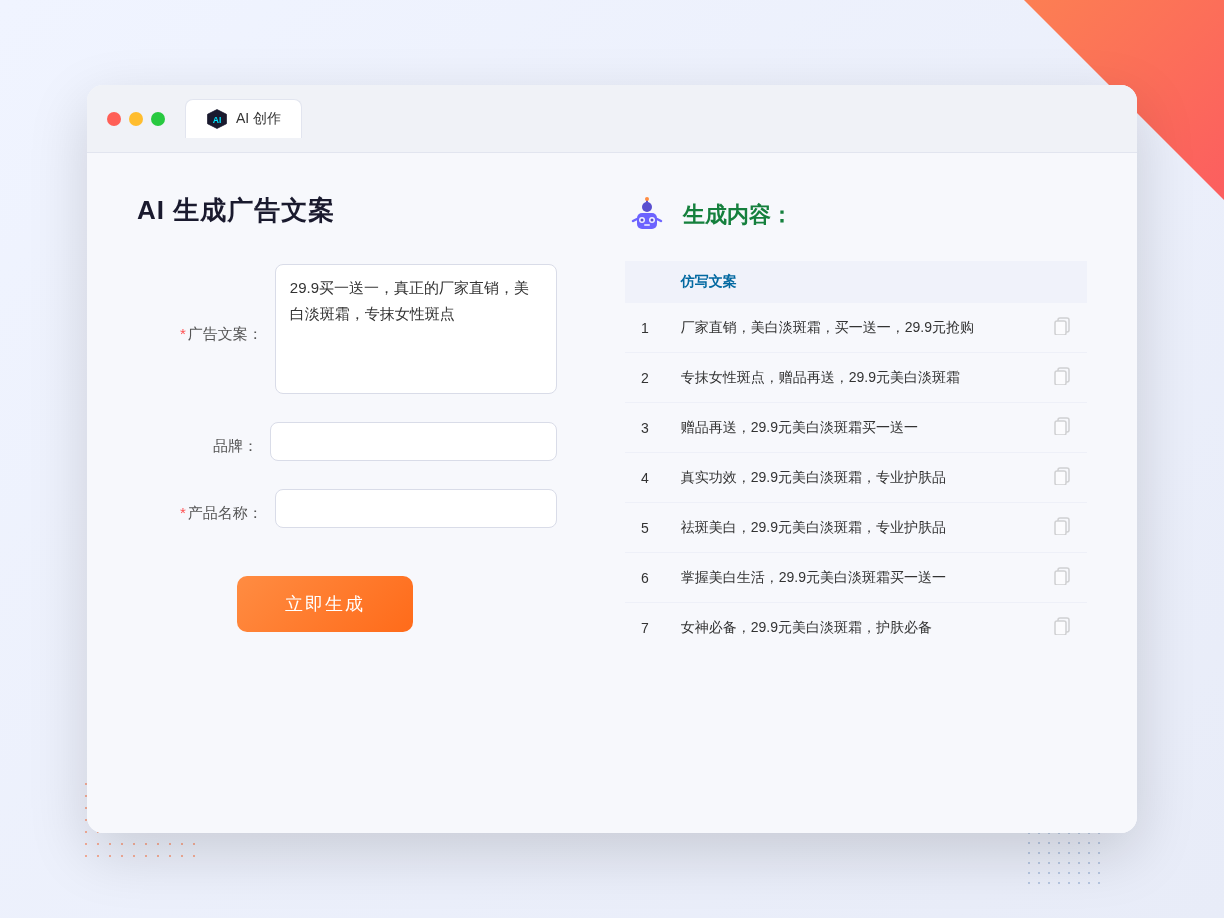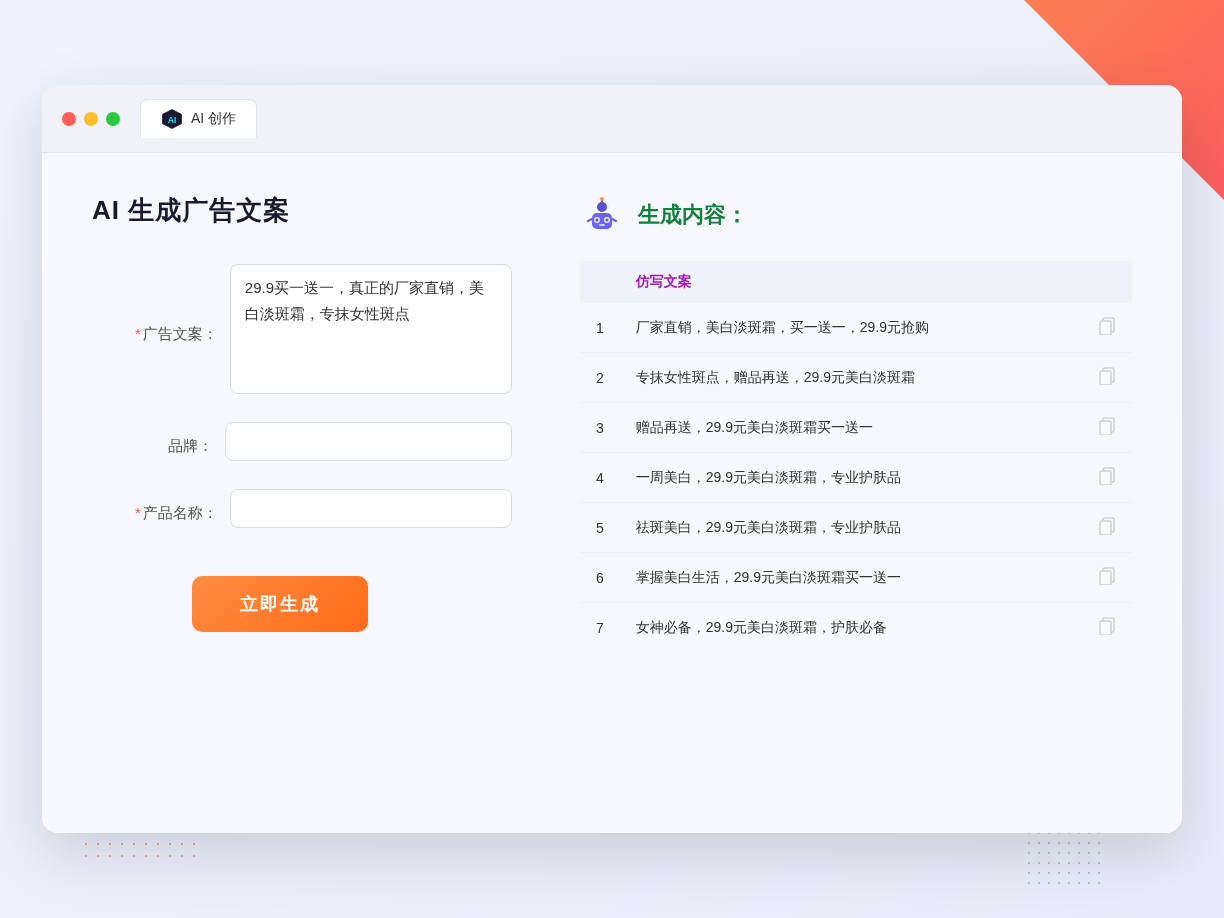--- a/index.html
+++ b/index.html
@@ -44,21 +44,21 @@
       right: 120px;
       width: 80px;
       height: 60px;
       background-image: radial-gradient(circle, #6c8ebf 1.5px, transparent 1.5px);
       background-size: 10px 10px;
       opacity: 0.4;
     }
 
     
     .browser-window {
-      width: 1140px;
+      width: 1050px;
       background: #f7f8fc;
       border-radius: 16px;
       box-shadow: 0 20px 60px rgba(0,0,0,0.15);
       overflow: hidden;
       position: relative;
       z-index: 10;
     }
 
     
     .title-bar {
@@ -170,21 +170,21 @@
 
     .btn-generate {
       margin-top: 20px;
       margin-left: 100px;
       background: linear-gradient(135deg, #ff8c42, #ff6b1a);
       color: #fff;
       border: none;
       border-radius: 10px;
       padding: 16px 48px;
       font-size: 18px;
-      font-weight: 700;
+      font-weight: 400;
       cursor: pointer;
       letter-spacing: 2px;
       font-family: inherit;
     }
 
     
     .right-panel {
       flex: 1;
     }
 
@@ -213,21 +213,21 @@
 
     .result-table-header {
       background: #f0f2fa;
       border-radius: 8px;
     }
 
     .result-table-header th {
       padding: 12px 16px;
       font-size: 14px;
       font-weight: 600;
-      color: #a21caf;
+      color: #0369a1;
       text-align: left;
     }
 
     .result-row {
       border-bottom: 1px solid #eef0f8;
     }
 
     .result-row:last-child {
       border-bottom: none;
     }
@@ -370,21 +370,21 @@
             <tr class="result-row">
               <td class="row-num">3</td>
               <td class="row-text">赠品再送，29.9元美白淡斑霜买一送一</td>
               <td class="copy-btn"><svg class="copy-icon" viewBox="0 0 18 18" fill="none" xmlns="http://www.w3.org/2000/svg">
     <rect x="5" y="1" width="11" height="14" rx="2" stroke="#aaa" stroke-width="1.5" fill="none"></rect>
     <rect x="2" y="4" width="11" height="14" rx="2" stroke="#aaa" stroke-width="1.5" fill="white"></rect>
   </svg></td>
             </tr>
             <tr class="result-row">
               <td class="row-num">4</td>
-              <td class="row-text">一周美白，29.9元美白淡斑霜，专业护肤品</td>
+              <td class="row-text">真实功效，29.9元美白淡斑霜，专业护肤品</td>
               <td class="copy-btn"><svg class="copy-icon" viewBox="0 0 18 18" fill="none" xmlns="http://www.w3.org/2000/svg">
     <rect x="5" y="1" width="11" height="14" rx="2" stroke="#aaa" stroke-width="1.5" fill="none"></rect>
     <rect x="2" y="4" width="11" height="14" rx="2" stroke="#aaa" stroke-width="1.5" fill="white"></rect>
   </svg></td>
             </tr>
             <tr class="result-row">
               <td class="row-num">5</td>
               <td class="row-text">祛斑美白，29.9元美白淡斑霜，专业护肤品</td>
               <td class="copy-btn"><svg class="copy-icon" viewBox="0 0 18 18" fill="none" xmlns="http://www.w3.org/2000/svg">
     <rect x="5" y="1" width="11" height="14" rx="2" stroke="#aaa" stroke-width="1.5" fill="none"></rect>

